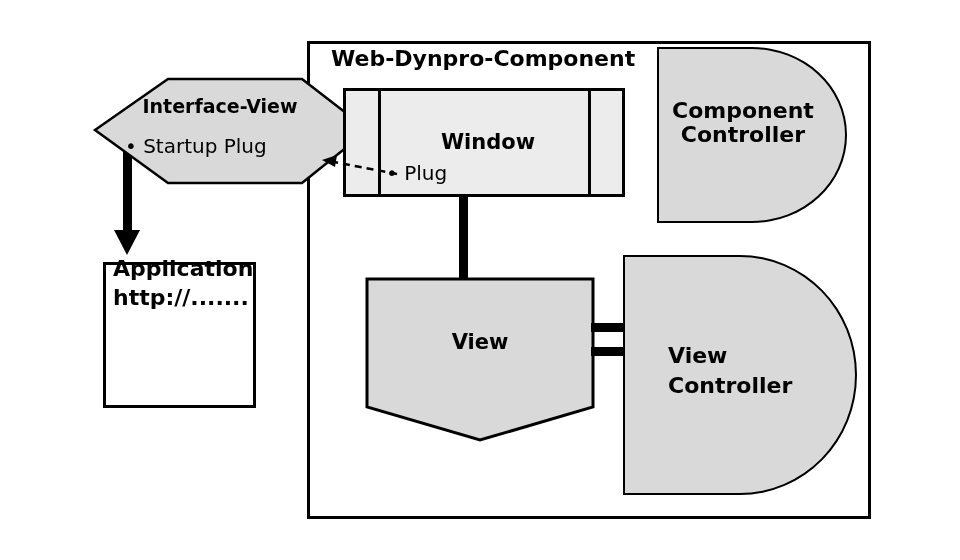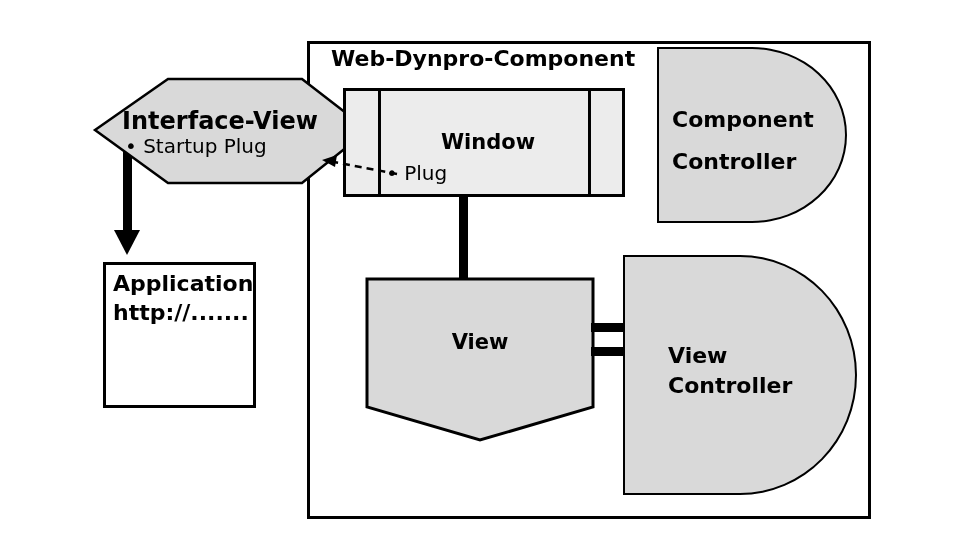--- a/index.html
+++ b/index.html
@@ -19,43 +19,43 @@
     border: 3px solid #000; background: transparent; z-index: 0;
   }
   .component-title {
     left: 331px; top: 46px;
     font-size: 22px; font-weight: bold; z-index: 1; white-space: nowrap; text-align: center;
   }
 
   
   .hex-svg { left: 93px; top: 77px; width: 277px; height: 108px; z-index: 2; overflow: visible; }
   .iv-label {
-    left: 105px; top: 107px; width: 230px; text-align: center;
-    font-size: 24px; font-weight: bold; z-index: 2; white-space: nowrap;
+    left: 105px; top: 95px; width: 230px; text-align: center;
+    font-size: 19px; font-weight: bold; z-index: 2; white-space: nowrap;
   }
   .iv-plug {
     left: 125px; top: 134px; width: 230px; text-align: left;
     font-size: 20px; z-index: 2; white-space: nowrap;
   }
 
   
   .startup-arrow-shaft { left: 123px; top: 150px; width: 9px; height: 82px; background: #000; z-index: 1; }
   .startup-arrow-head {
     left: 114px; top: 230px; width: 0; height: 0; z-index: 1;
     border-left: 13px solid transparent; border-right: 13px solid transparent;
     border-top: 25px solid #000;
   }
 
   
   .application-box {
     left: 103px; top: 262px; width: 153px; height: 146px;
     border: 3px solid #000; background: #ffffff; z-index: 1;
   }
   .application-label {
-    left: 113px; top: 269px;
+    left: 113px; top: 254px;
     font-size: 22px; font-weight: bold; line-height: 29px;
     white-space: pre-line; z-index: 2;
   }
 
   
   .window-box {
     left: 343px; top: 88px; width: 282px; height: 109px;
     background: #ececec; border: 3px solid #000; z-index: 3;
   }
   .window-divider { position: absolute; top: 0; bottom: 0; width: 3px; background: #000; }
@@ -75,22 +75,22 @@
 
   
   .component-controller {
     left: 657px; top: 47px; width: 190px; height: 176px;
     background: #d9d9d9; border: 2.5px solid #000;
     border-radius: 0 95px 95px 0 / 0 88px 88px 0;
     z-index: 2;
   }
   .cc-label {
     left: 672px; top: 99px;
-    font-size: 22px; font-weight: bold; line-height: 42px;
-    white-space: pre-line; z-index: 2;
+    font-size: 22px; font-weight: bold; line-height: 24px;
+    white-space: pre-line; z-index: 2; text-align: center;
   }
 
   
   .window-view-connector { left: 459px; top: 194px; width: 9px; height: 86px; background: #000; z-index: 2; }
 
   
   .view-svg { left: 365px; top: 277px; width: 231px; height: 166px; z-index: 2; overflow: visible; }
   .view-label {
     left: 367px; top: 330px; width: 226px; text-align: center;
     font-size: 21px; font-weight: bold; z-index: 2; white-space: nowrap;

